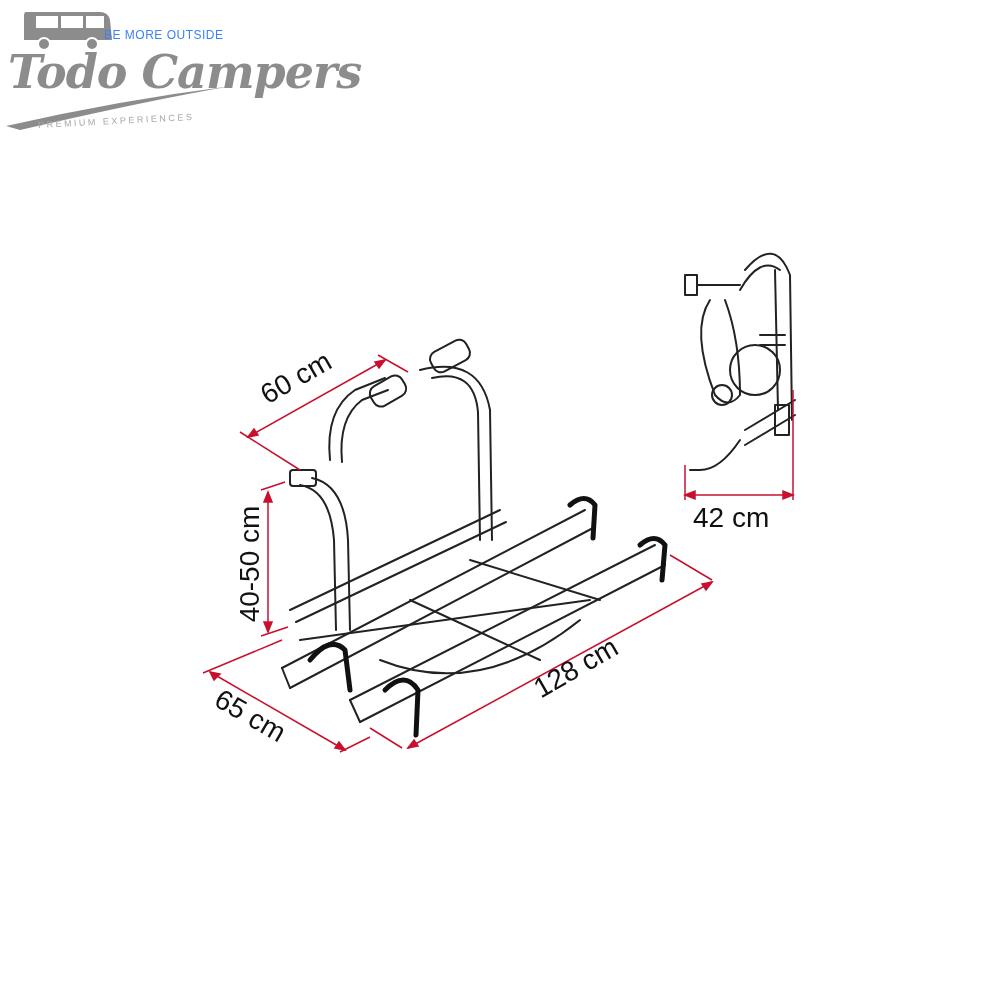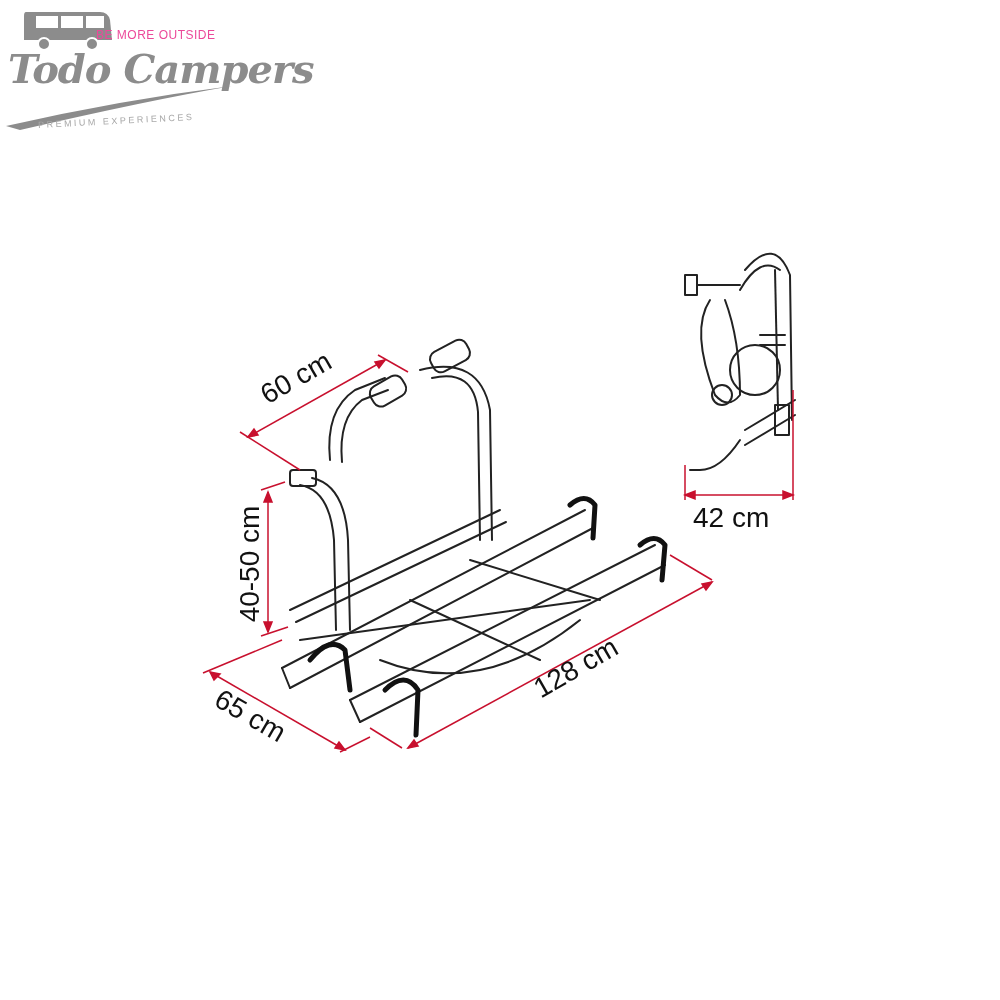--- a/index.html
+++ b/index.html
@@ -1,19 +1,19 @@
 <!DOCTYPE html>
 <html><head>
 <meta charset="utf-8">
 <style>
   html, body { margin: 0; padding: 0; background: #ffffff; }
   body { width: 1000px; height: 1000px; position: relative; overflow: hidden; font-family: "Liberation Sans", sans-serif; }
   .logo { position: absolute; left: 0; top: 0; width: 260px; height: 150px; }
-  .logo-text-main { position: absolute; left: 8px; top: 45px; font-family: "DejaVu Serif", serif; font-style: italic; font-weight: bold; font-size: 40px; color: #8c8c8c; letter-spacing: -1px; white-space: nowrap; }
-  .logo-tagline { position: absolute; left: 96px; top: 28px; font-size: 12px; color: #ec4899; letter-spacing: 0.5px; white-space: nowrap; }
+  .logo-text-main { position: absolute; left: 8px; top: 45px; font-family: "DejaVu Serif", serif; font-style: italic; font-weight: bold; font-size: 46px; color: #8c8c8c; letter-spacing: -1px; white-space: nowrap; }
+  .logo-tagline { position: absolute; left: 104px; top: 28px; font-size: 12px; color: #3b82f6; letter-spacing: 0.5px; white-space: nowrap; }
   .logo-sub { position: absolute; left: 38px; top: 120px; font-size: 9px; color: #a8a8a8; letter-spacing: 2.5px; white-space: nowrap; transform: rotate(-3deg); transform-origin: left center; }
   .dim-label { position: absolute; font-family: "Liberation Sans", sans-serif; font-size: 28px; color: #111; white-space: nowrap; transform-origin: center center; }
   svg.drawing { position: absolute; left: 0; top: 0; }
 </style>
 </head>
 <body>
 
 <div class="logo">
   <svg width="260" height="150" style="position:absolute;left:0;top:0">
 

